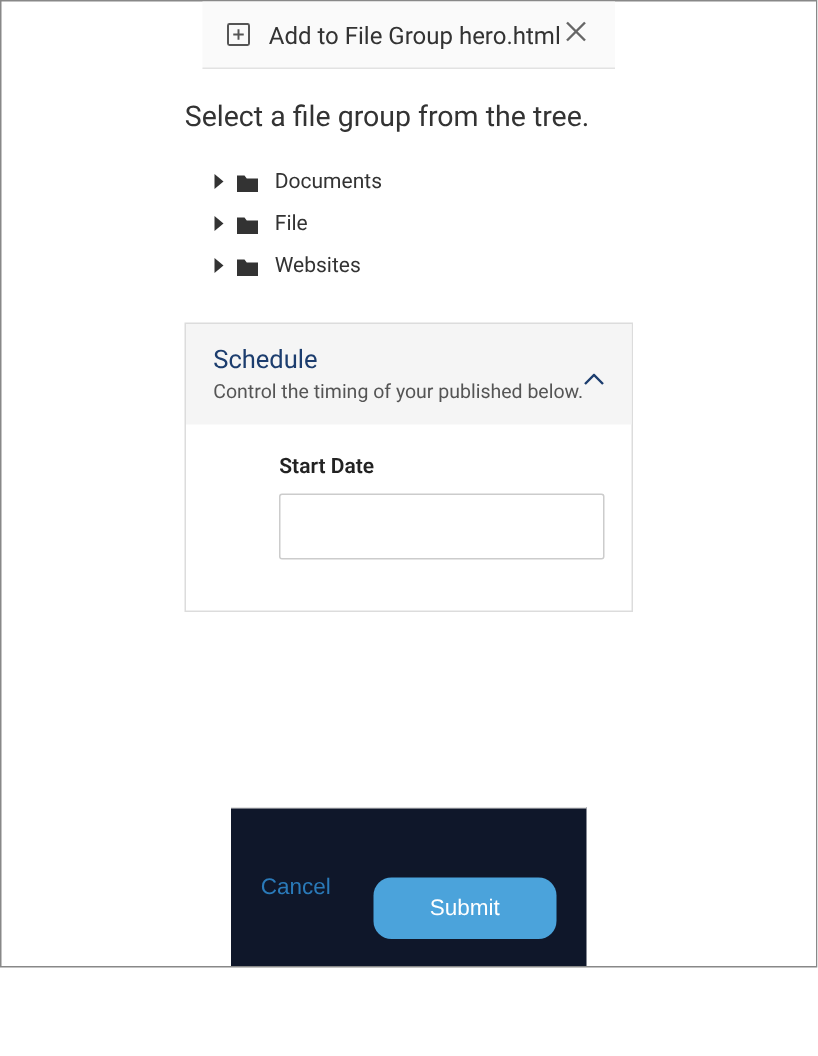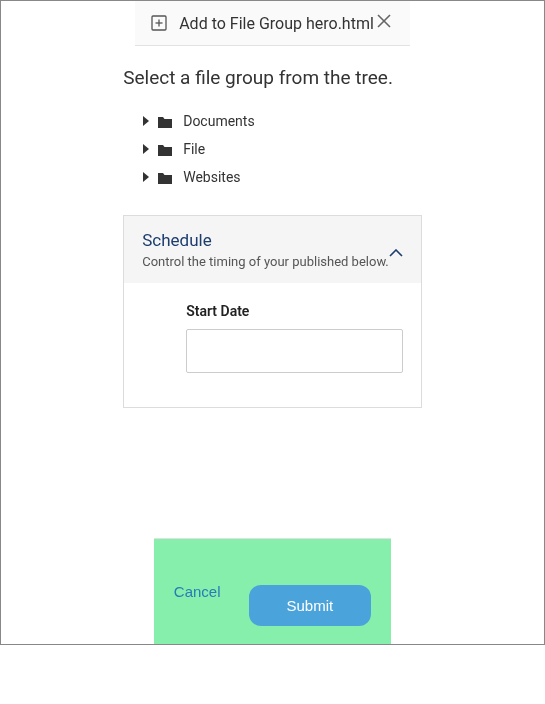--- a/index.html
+++ b/index.html
@@ -142,21 +142,21 @@
       padding: 0 10px;
       font-size: 14px;
       margin-bottom: 10px;
     }
     .field-help {
       font-size: 13px;
       color: #444;
     }
     .dialog-footer {
       border-top: 1px solid #e2e2e2;
-      background: #86efac;
+      background: #0f172a;
       padding: 18px 20px;
       display: flex;
       justify-content: flex-end;
       align-items: center;
       gap: 28px;
     }
     .btn-cancel {
       background: none;
       border: none;
       color: #2a7ab9;

